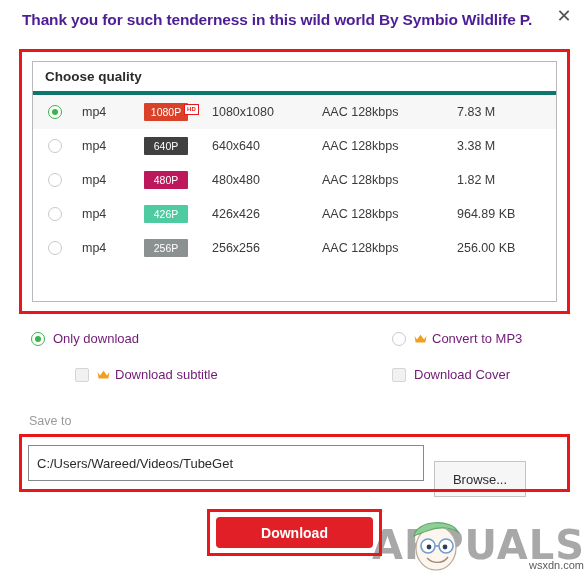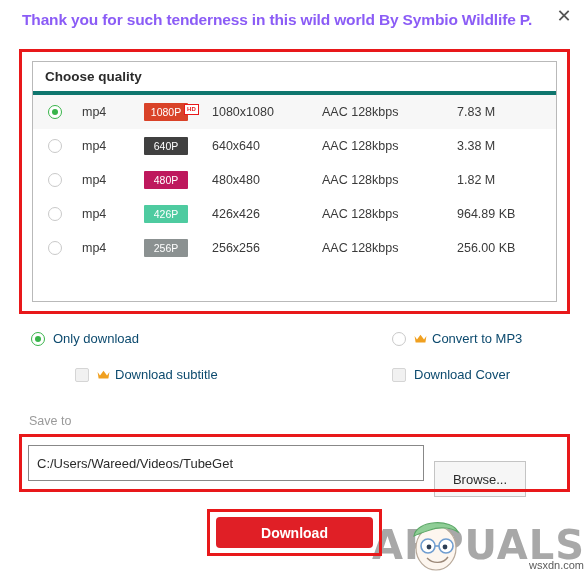--- a/index.html
+++ b/index.html
@@ -20,21 +20,21 @@
   .titlebar {
     position: absolute;
     left: 0; top: 0;
     width: 588px; height: 42px;
   }
   .dlg-title {
     position: absolute;
     left: 22px; top: 11px;
     font-size: 15.5px;
     font-weight: bold;
-    color: #8b5cf6;
+    color: #4c1d95;
     letter-spacing: -0.15px;
     white-space: nowrap;
   }
   .close-btn {
     position: absolute;
     right: 10px; top: 2px;
     width: 28px; height: 28px;
     display: flex; align-items: center; justify-content: center;
     color: #555555;
     font-size: 18px;
@@ -129,21 +129,21 @@
     border: 1px solid #e8181a;
     letter-spacing: 0.2px;
   }
 
   
   .opt-row {
     position: absolute;
     display: flex;
     align-items: center;
     font-size: 13px;
-    color: #0c4a6e;
+    color: #701a75;
     white-space: nowrap;
   }
   .opt-radio {
     width: 14px; height: 14px;
     border-radius: 50%;
     border: 1px solid #c9c9c9;
     background: #ffffff;
     flex: none;
     position: relative;
     margin-right: 8px;

